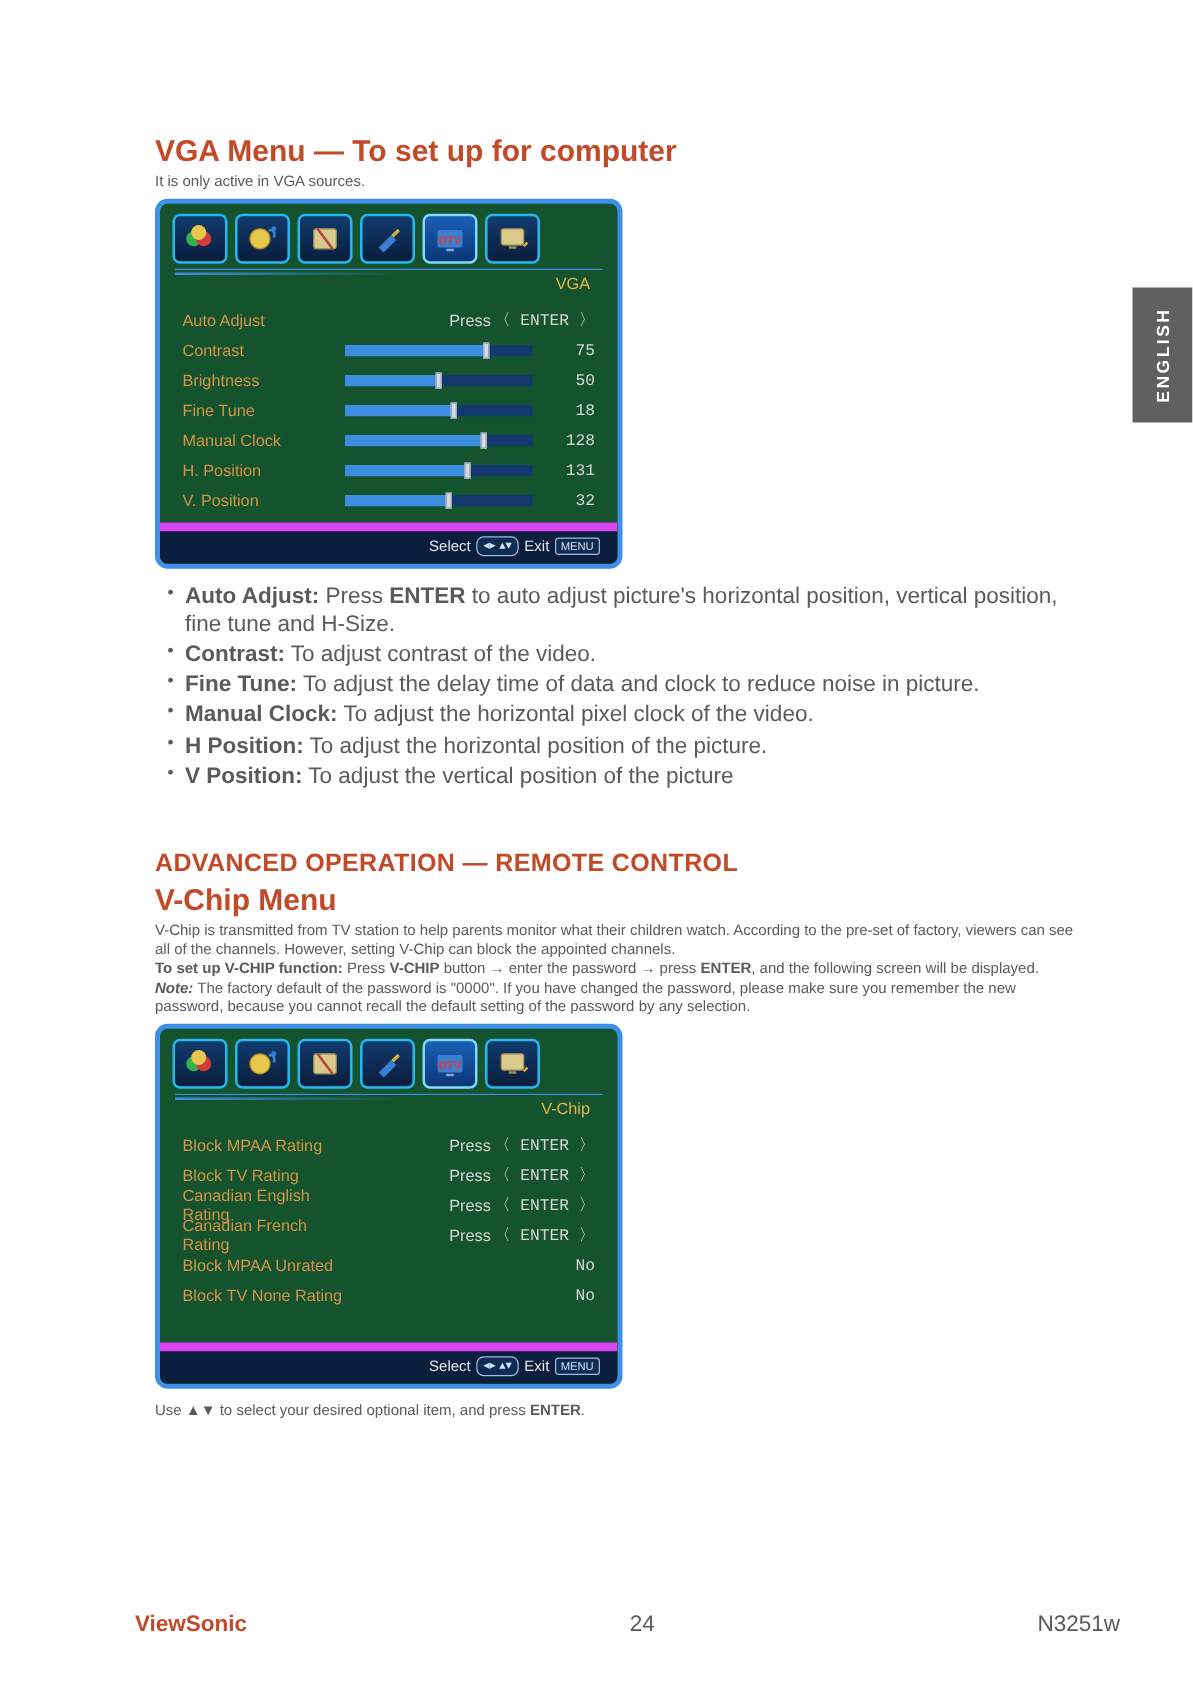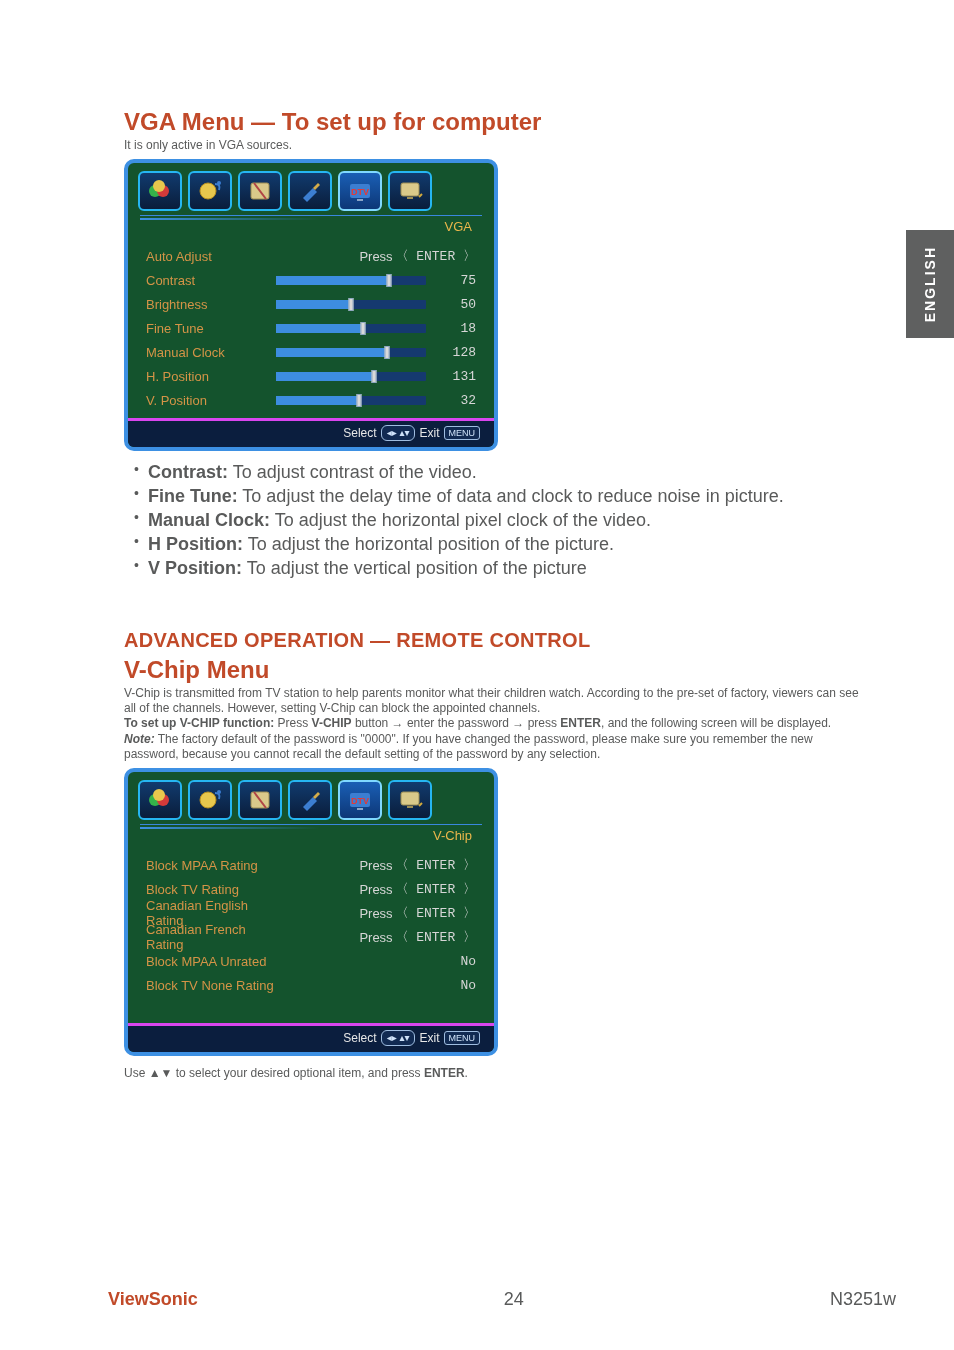--- a/index.html
+++ b/index.html
@@ -149,21 +149,21 @@
     font-family: Liberation Mono, monospace;
   }
   .osd-row .val.brace { white-space: nowrap; }
   .osd-row-press .press-label { color: #d6d6d6; }
   .osd-footer {
     background: #0b1e3e;
     padding: 4px 14px 6px 0;
     text-align: right;
     font-size: 12px;
     color: #e7e7e7;
-    border-top: 3px solid #d946ef;
+    border-top: 7px solid #d946ef;
     display:flex;
     justify-content:flex-end;
     gap:4px;
     align-items:center;
   }
   .nav-pill{
     display:inline-block;
     border:1px solid #9fbde0;
     border-radius: 6px;
     background:#112a52;
@@ -330,20 +330,21 @@
       </div>
     <div class="osd-footer">
       <span>Select</span>
       <span class="nav-pill">◂▸ ▴▾</span>
       <span>Exit</span>
       <span class="menu-pill">MENU</span>
     </div>
   </div>
 
   <ul class="bullets" id="vga-bullets">
+      <li><span class="bold">Auto Adjust:</span><span> Press </span><span class="bold">ENTER</span><span> to auto adjust picture's horizontal position, vertical position, fine tune and H-Size.</span></li>
       <li><span class="bold">Contrast:</span><span> To adjust contrast of the video.</span></li>
       <li><span class="bold">Fine Tune:</span><span> To adjust the delay time of data and clock to reduce noise in picture.</span></li>
       <li><span class="bold">Manual Clock:</span><span> To adjust the horizontal pixel clock of the video.</span></li>
       <li><span class="bold">H Position:</span><span> To adjust the horizontal position of the picture.</span></li>
       <li><span class="bold">V Position:</span><span> To adjust the vertical position of the picture</span></li>
     </ul>
 
   <h1 class="big-title">ADVANCED OPERATION — REMOTE CONTROL</h1>
   <h2 class="section-title">V-Chip Menu</h2>
 

